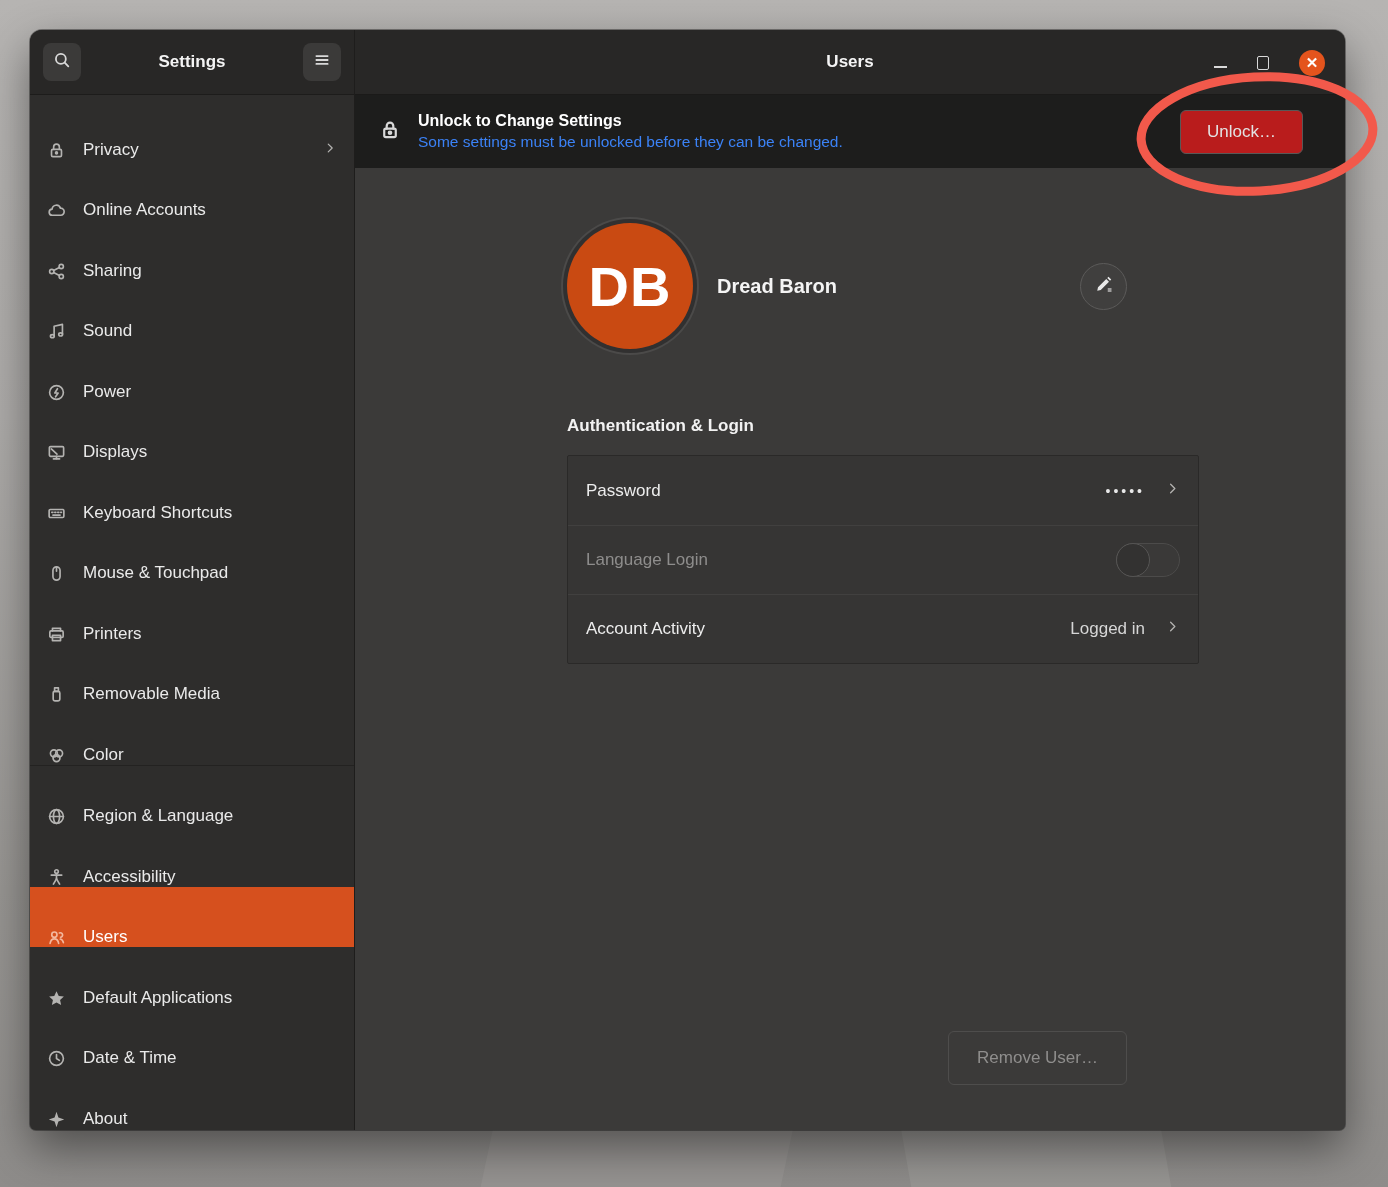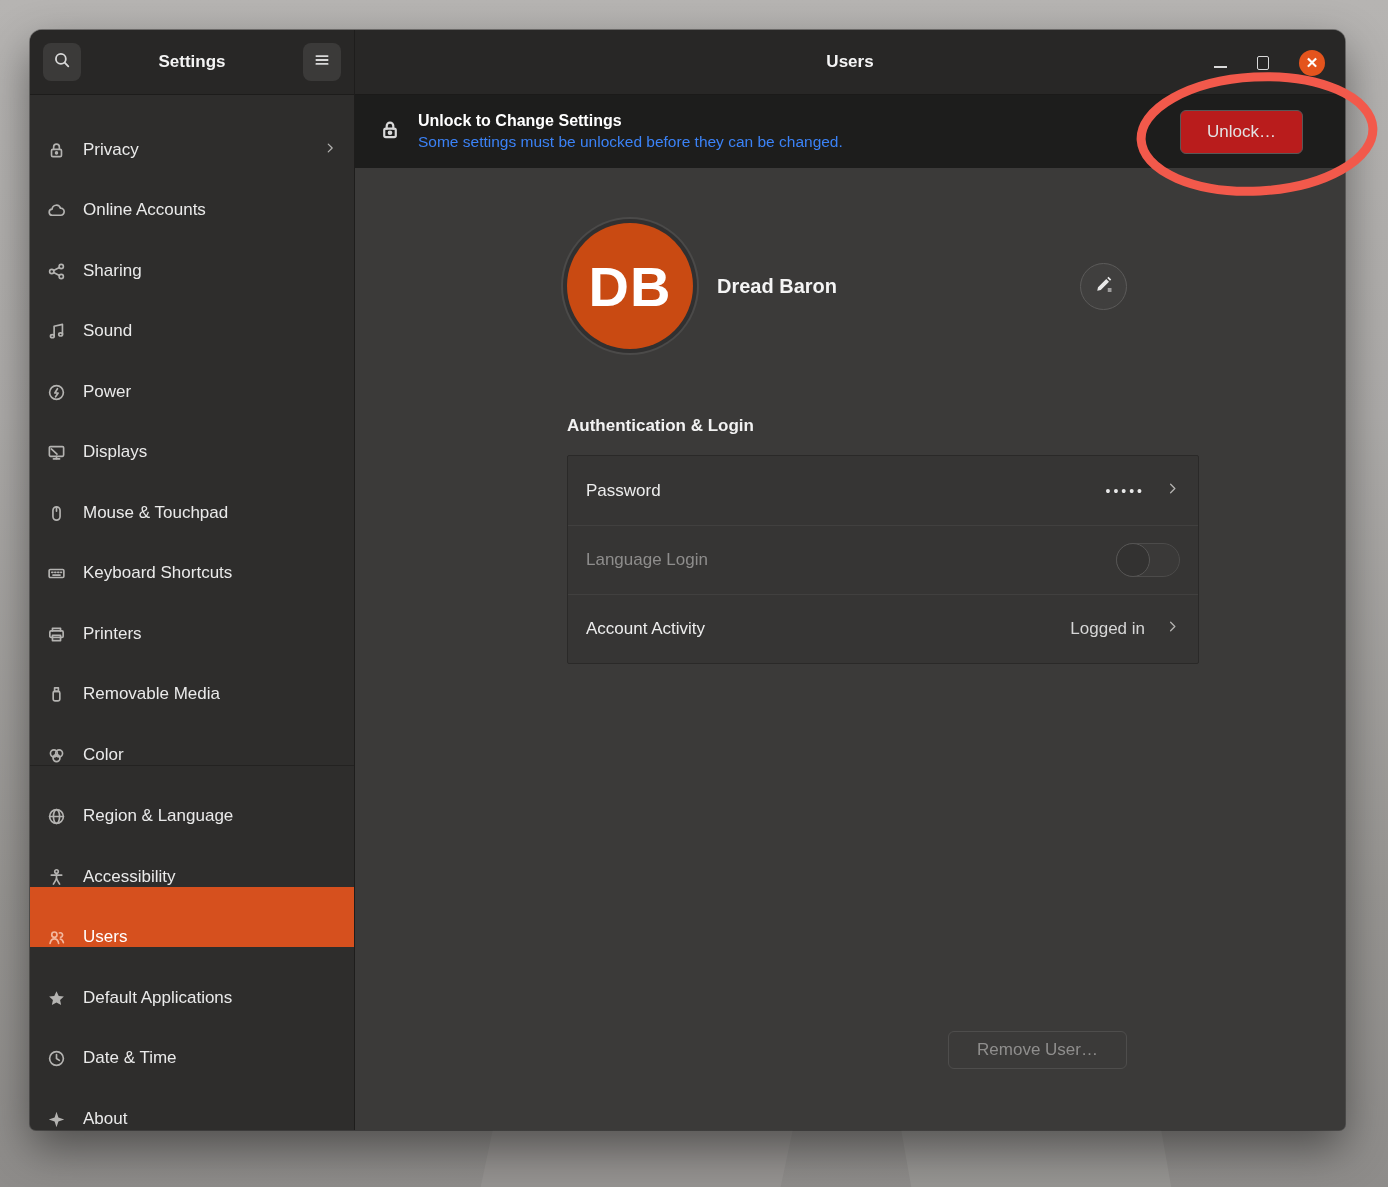--- a/index.html
+++ b/index.html
@@ -69,21 +69,21 @@
   .group { position:absolute; left:212px; top:287px; width:632px; background:#363534; border:1px solid #2a2928; border-radius:2px; }
   .row { height:69px; display:flex; align-items:center; padding:0 18px; font-size:17px; color:#ededed; cursor:pointer; }
   .row + .row { border-top:1px solid #41403f; }
   .row-right { margin-left:auto; display:flex; align-items:center; gap:20px; }
   .row-label.dim { color:#8e8d8c; }
   .dots { color:#e8e8e8; font-size:14px; letter-spacing:3px; }
   .row-value { color:#d6d6d6; font-size:17px; }
   .toggle { width:64px; height:34px; border-radius:17px; background:#3a3938; border:1px solid #4c4b4a; position:relative; cursor:pointer; }
   .knob { position:absolute; left:-1px; top:-1px; width:34px; height:34px; border-radius:50%; background:#333231; border:1px solid #565554; }
 
-  .remove-btn { position:absolute; left:593px; top:863px; width:179px; height:38px;
+  .remove-btn { position:absolute; left:593px; top:863px; width:179px; height:54px;
     background:transparent; border:1px solid #4e4d4c; border-radius:6px;
     color:#8f8e8d; font-size:17px; font-family:inherit; cursor:pointer; }
 
   .annotation { position:absolute; left:1128px; top:62px; z-index:50; pointer-events:none; }
 </style>
 </head>
 <body>
 
 <div class="wp-shape wp1"></div>
 <div class="wp-shape wp2"></div>
@@ -181,39 +181,39 @@
               <line x1="5.4" y1="13.4" x2="10.6" y2="13.4"></line>
               <line x1="3.6" y1="5" x2="8.4" y2="9.4"></line>
             </svg>
         </span>
         <span>Displays</span>
       </div>
 
       <div class="nav-item">
         <span class="nav-icon">
           <svg class="ic" width="19" height="19" viewBox="0 0 16 16">
-              <rect x="5" y="2.4" width="6" height="11.2" rx="3"></rect>
-              <line x1="8" y1="2.6" x2="8" y2="6"></line>
-            </svg>
-        </span>
-        <span>Mouse &amp; Touchpad</span>
-      </div>
-
-      <div class="nav-item">
-        <span class="nav-icon">
-          <svg class="ic" width="19" height="19" viewBox="0 0 16 16">
               <rect x="1.8" y="4.6" width="12.4" height="6.8" rx="1"></rect>
               <line x1="4" y1="7" x2="5" y2="7"></line>
               <line x1="6.5" y1="7" x2="7.5" y2="7"></line>
               <line x1="9" y1="7" x2="10" y2="7"></line>
               <line x1="11.5" y1="7" x2="12.2" y2="7"></line>
               <line x1="5" y1="9.4" x2="11" y2="9.4"></line>
             </svg>
         </span>
         <span>Keyboard Shortcuts</span>
+      </div>
+
+      <div class="nav-item">
+        <span class="nav-icon">
+          <svg class="ic" width="19" height="19" viewBox="0 0 16 16">
+              <rect x="5" y="2.4" width="6" height="11.2" rx="3"></rect>
+              <line x1="8" y1="2.6" x2="8" y2="6"></line>
+            </svg>
+        </span>
+        <span>Mouse &amp; Touchpad</span>
       </div>
 
       <div class="nav-item">
         <span class="nav-icon">
           <svg class="ic" width="19" height="19" viewBox="0 0 16 16">
               <path d="M4.6 5V2.8h6.8V5"></path>
               <rect x="2.4" y="5" width="11.2" height="5.4" rx="1"></rect>
               <rect x="4.6" y="8.6" width="6.8" height="4.6"></rect>
             </svg>
         </span>

